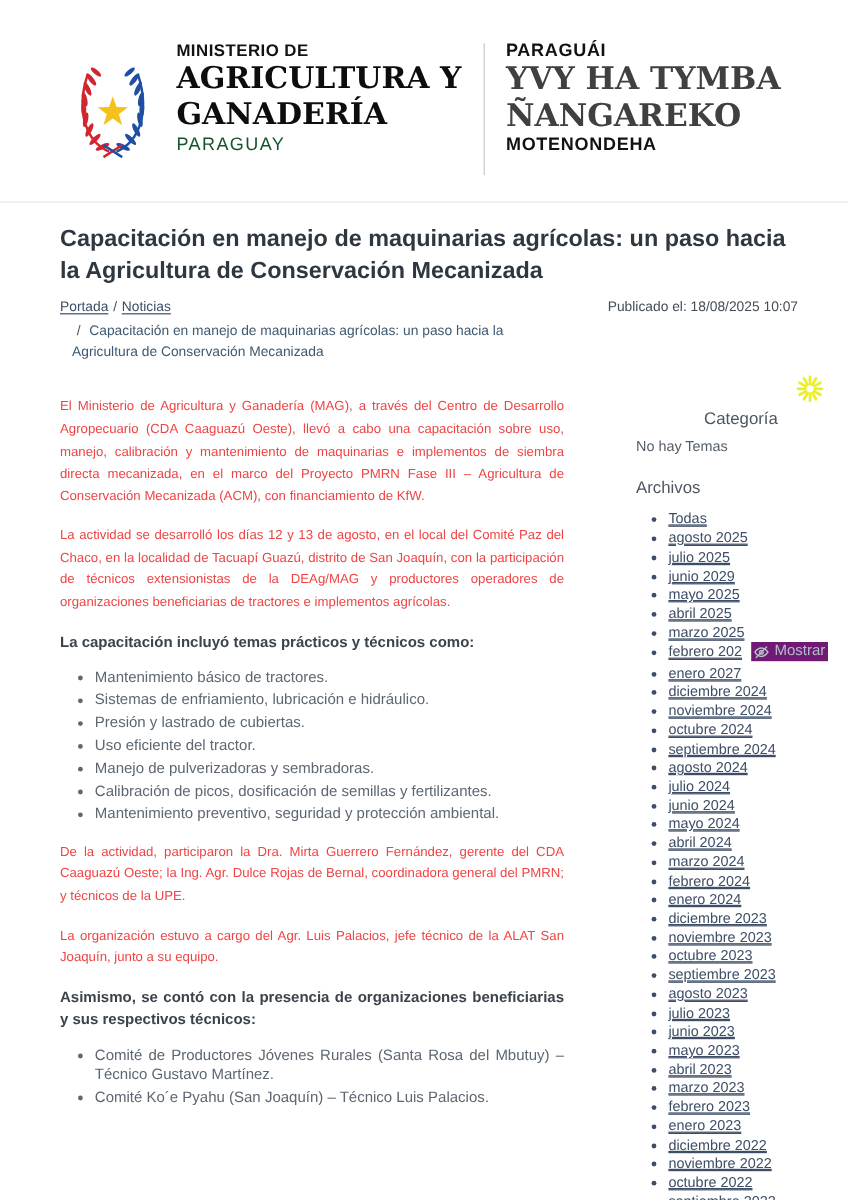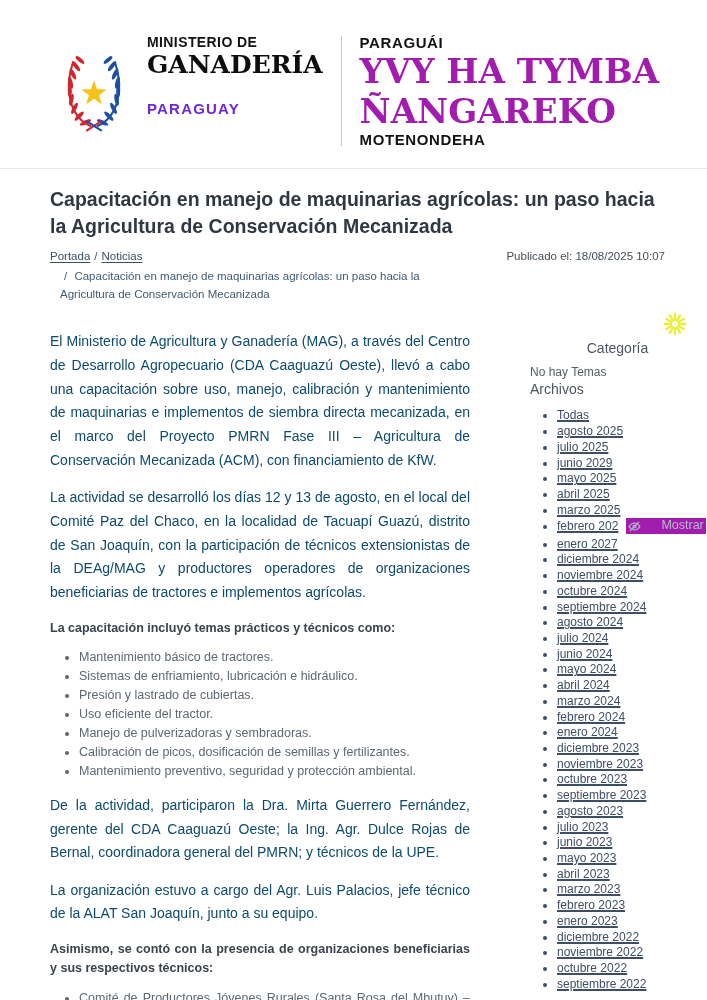--- a/index.html
+++ b/index.html
@@ -14,53 +14,53 @@
   .logo-svg { width:78px; height:116px; flex:0 0 auto; margin-top:2px; }
   .wreath-red-stroke { stroke:var(--wreath-red); fill:none; }
   .wreath-blue-stroke { stroke:var(--wreath-blue); fill:none; }
   .leaf-red { fill:var(--wreath-red); }
   .leaf-blue { fill:var(--wreath-blue); }
   .star-shape { fill:var(--star-gold); }
   .mast-text-es { margin-left:14px; padding-top:4px; }
   .mast-small { font-size:14px; font-weight:bold; color:#121212; letter-spacing:0.4px; }
   .mast-big { font-family:"DejaVu Serif","Liberation Serif",serif; font-weight:bold;
               font-size:25px; line-height:1.18; color:#0d0d0d; letter-spacing:0px; }
-  .mast-country { font-size:15px; font-weight:bold; color:#6d28d9; letter-spacing:1.2px; margin-top:20px; }
+  .mast-country { font-size:15px; font-weight:normal; color:#14532d; letter-spacing:1.2px; margin-top:3px; }
   .mast-divider { width:1px; background:#c6c9cc; height:110px; margin:6px 18px 0 18px; flex:0 0 auto; }
   .mast-text-gn { padding-top:4px; }
   .mast-gn-small { font-size:15px; font-weight:bold; color:#121212; letter-spacing:0.6px; }
   .mast-gn-big { font-family:"DejaVu Serif","Liberation Serif",serif; font-weight:bold;
-                 font-size:34px; line-height:1.18; color:#a21caf; }
+                 font-size:26px; line-height:1.18; color:#404040; }
   .header-rule { border:none; border-top:1px solid #e4e6e9; margin-top:20px; }
   
   .page-title { margin:17px 45px 0 50px; font-size:19.5px; line-height:1.4; font-weight:bold; color:#2f3740; max-width:625px; }
   .meta-row { display:flex; justify-content:space-between; align-items:flex-end; margin:9px 42px 0 50px; }
   .crumb-links { font-size:11.5px; color:#44546b; }
   .crumb-links a { color:#3d4e66; text-decoration:underline; text-underline-offset:2px; }
   .crumb-sep { margin:0 4px; color:#44546b; }
   .published { font-size:11.5px; color:#454d57; white-space:nowrap; }
   .crumb-current { display:block; max-width:402px; margin:5px 0 0 60px; font-size:11.5px; line-height:1.6; color:#3f5a70; }
   
   .layout { display:flex; padding:0 0 0 50px; margin-top:27px; }
   .article-col { width:420px; flex:0 0 auto; }
   .sidebar-col { width:175px; flex:0 0 auto; margin-left:60px; position:relative; padding-top:10px; }
   
-  .content-paragraph { font-size:14px; line-height:1.69; color:#0c4a6e; text-align:justify; margin-bottom:14px; }
+  .content-paragraph { font-size:11px; line-height:1.69; color:#ef4444; text-align:justify; margin-bottom:14px; }
   .content-heading { font-size:12.5px; line-height:1.5; color:#3b434c; font-weight:bold; text-align:justify; margin-bottom:13px; }
   .content-list { margin:0 0 14px 0; padding-left:29px; text-align:justify; }
   .content-list li { font-size:12.5px; line-height:1.24; color:#5d6772; margin-bottom:3.5px; }
   
   .a11y-btn { position:absolute; top:-18px; right:18px; width:24px; height:24px; border:none; background:transparent; cursor:pointer; }
   .sb-heading { font-size:14px; color:#4d5660; font-weight:normal; margin-bottom:9px;text-align:center; }
-  .sb-empty { font-size:12px; color:#555e68; margin-bottom:2px; }
+  .sb-empty { font-size:12px; color:#555e68; margin-bottom:19px; }
   .sb-heading-2 { font-size:14px; color:#4d5660; font-weight:normal; margin-top:2px; }
   .archive-list { margin-top:12px; padding-left:27px; list-style:disc; }
   .archive-list li { font-size:12px; line-height:1.07; color:#3d4e66; margin-bottom:2.9px; position:relative; white-space:nowrap;text-decoration:underline; }
   .archive-list a { color:#3d4e66; text-decoration:underline; text-underline-offset:2px; }
-  .show-tooltip { display:none; align-items:center; gap:20px; margin-left:8px; background:#a21caf; padding:1px 2px;
+  .show-tooltip { display:none; align-items:center; gap:4px; margin-left:8px; background:#701a75; padding:1px 2px;
                   font-size:12.5px; color:#b5bdc7; vertical-align:middle; position:relative; top:-1px; }
 </style>
 </head>
 <body>
 
 <header class="masthead">
   <svg class="logo-svg" viewBox="0 0 100 115">
     <path class="wreath-red-stroke" d="M46 104 C 22 94, 10 62, 23 22" stroke-width="2.6"></path>
     <g>
       <ellipse class="leaf-red" cx="39" cy="99" rx="8" ry="2.6" transform="rotate(-25 39 99)"></ellipse>
@@ -85,20 +85,21 @@
       <ellipse class="leaf-blue" cx="73" cy="27" rx="8" ry="2.6" transform="rotate(128 73 27)"></ellipse>
       <ellipse class="leaf-blue" cx="68" cy="19" rx="7" ry="2.4" transform="rotate(140 68 19)"></ellipse>
     </g>
     <line class="wreath-red-stroke" x1="40" y1="110" x2="60" y2="97" stroke-width="2.6"></line>
     <line class="wreath-blue-stroke" x1="60" y1="110" x2="40" y2="97" stroke-width="2.6"></line>
     <polygon class="star-shape" points="50,45 54,56.5 66.2,56.7 56.5,64.1 60,75.8 50,68.8 40,75.8 43.5,64.1 33.8,56.7 46,56.5"></polygon>
   </svg>
 
   <div class="mast-text-es">
     <div class="mast-small">MINISTERIO DE</div>
+    <div class="mast-big">AGRICULTURA Y</div>
     <div class="mast-big">GANADERÍA</div>
     <div class="mast-country">PARAGUAY</div>
   </div>
 
   <div class="mast-divider"></div>
 
   <div class="mast-text-gn">
     <div class="mast-gn-small">PARAGUÁI</div>
     <div class="mast-gn-big">YVY HA TYMBA</div>
     <div class="mast-gn-big">ÑANGAREKO</div>

